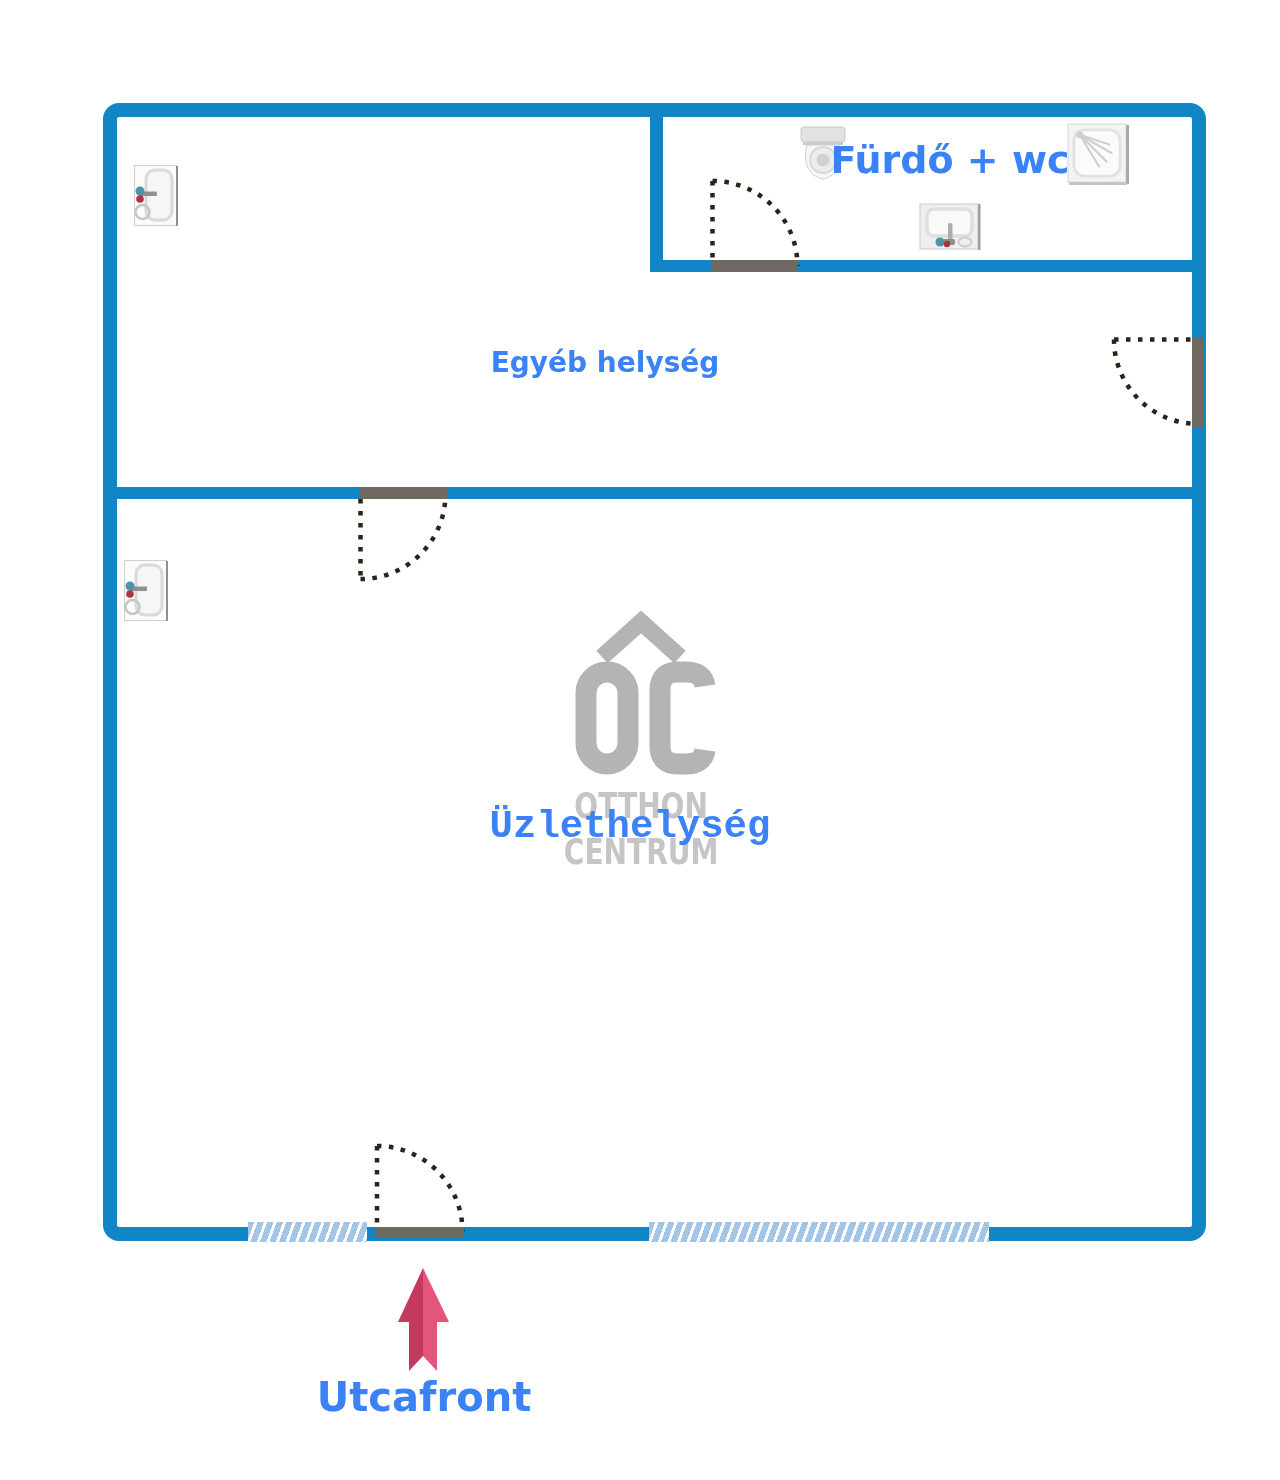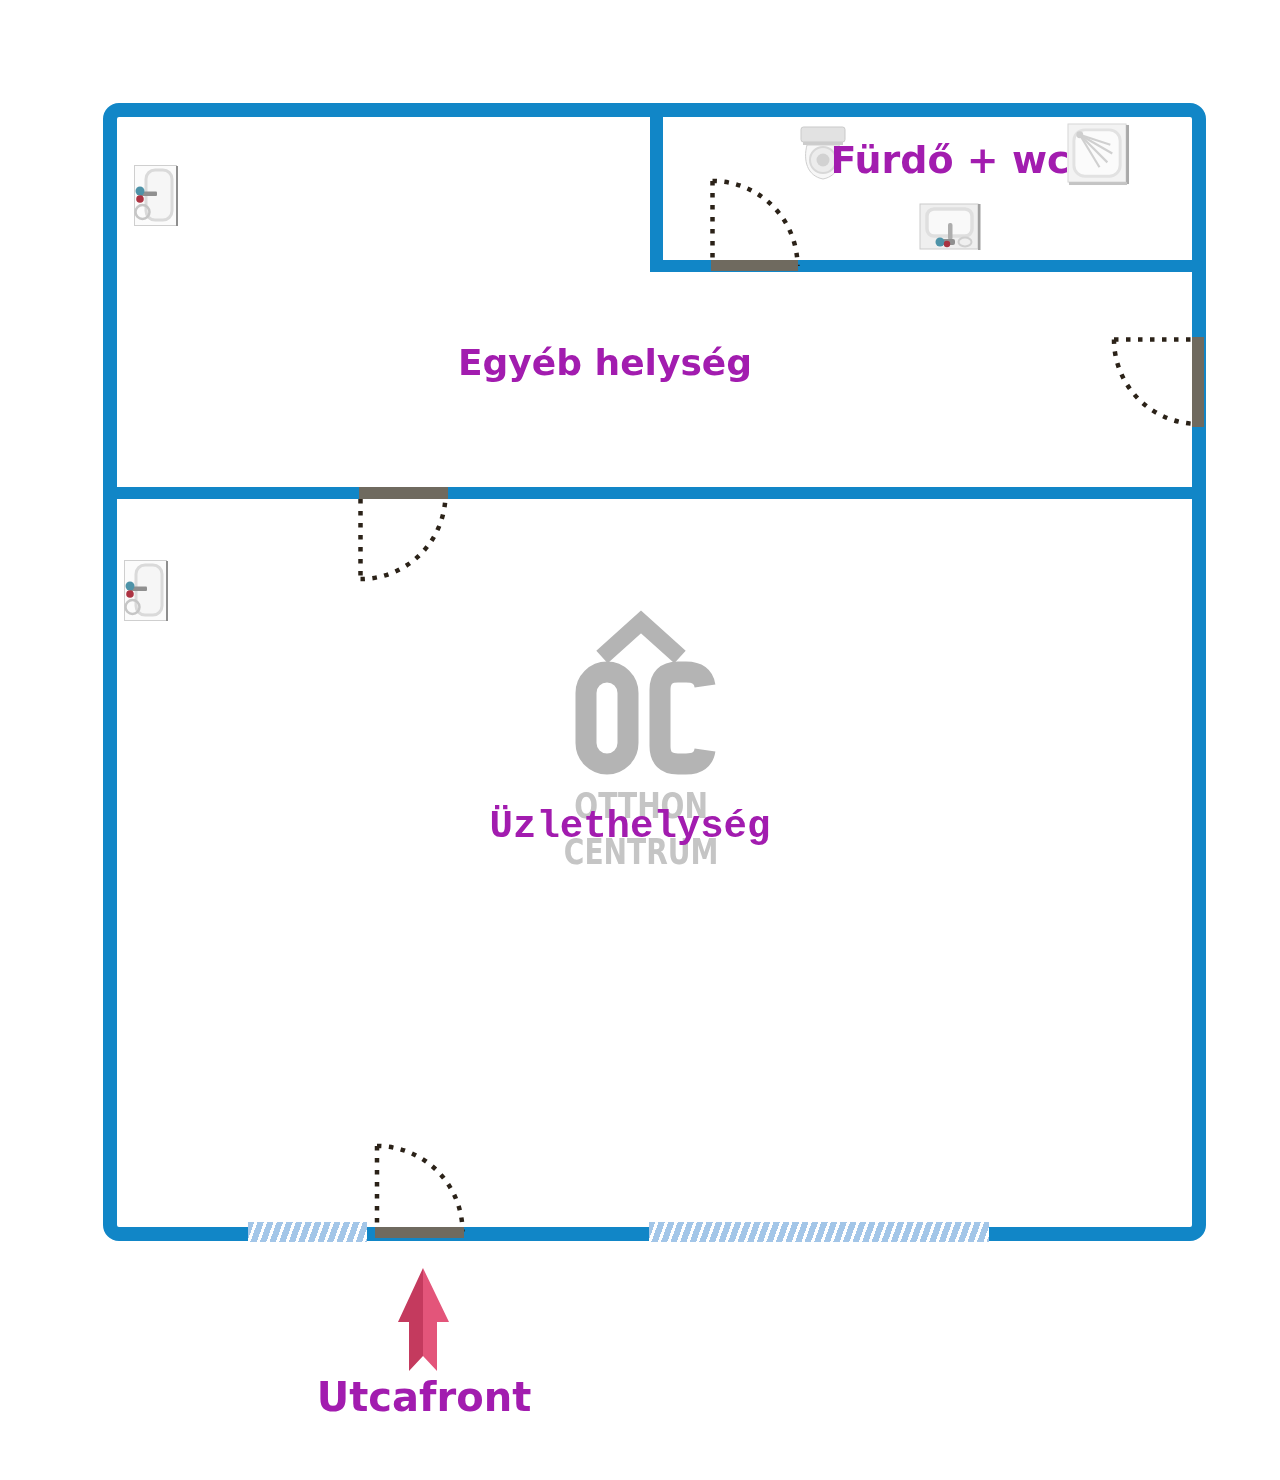--- a/index.html
+++ b/index.html
@@ -21,24 +21,24 @@
     position:absolute; top:1222px; height:20px;
     background:repeating-linear-gradient(110deg,#a3c6e8 0px,#a3c6e8 6px,#ffffff 6px,#ffffff 9px);
   }
   .window.left  { left:248px; width:119px; }
   .window.right { left:649px; width:340px; }
   
   .overlay { position:absolute; left:0; top:0; width:1280px; height:1480px; z-index:2; }
   
   .room-label {
     position:absolute; transform:translate(-50%,-50%); z-index:3;
-    font-weight:bold; color:#a21caf; white-space:nowrap;
+    font-weight:bold; color:#3b82f6; white-space:nowrap;
   }
   .lbl-bath   { left:950px; top:160px;  font-size:38px; }
-  .lbl-other  { left:605px; top:362px;  font-size:36px; }
+  .lbl-other  { left:605px; top:362px;  font-size:28px; }
   .lbl-shop   { left:630px; top:827px;  font-size:39px;font-family:Liberation Mono, monospace; }
   .lbl-street { left:424px; top:1397px; font-size:40px;text-align:center; }
   
   .fixture { position:absolute; z-index:2; }
   .door-icon-1 { left:133px; top:165px; }
   .door-icon-2 { left:123px; top:560px; }
   .toilet-icon { left:799px; top:126px; }
   .shower-icon { left:1067px; top:123px; }
   .sink-icon   { left:919px;  top:203px; }
 </style>

